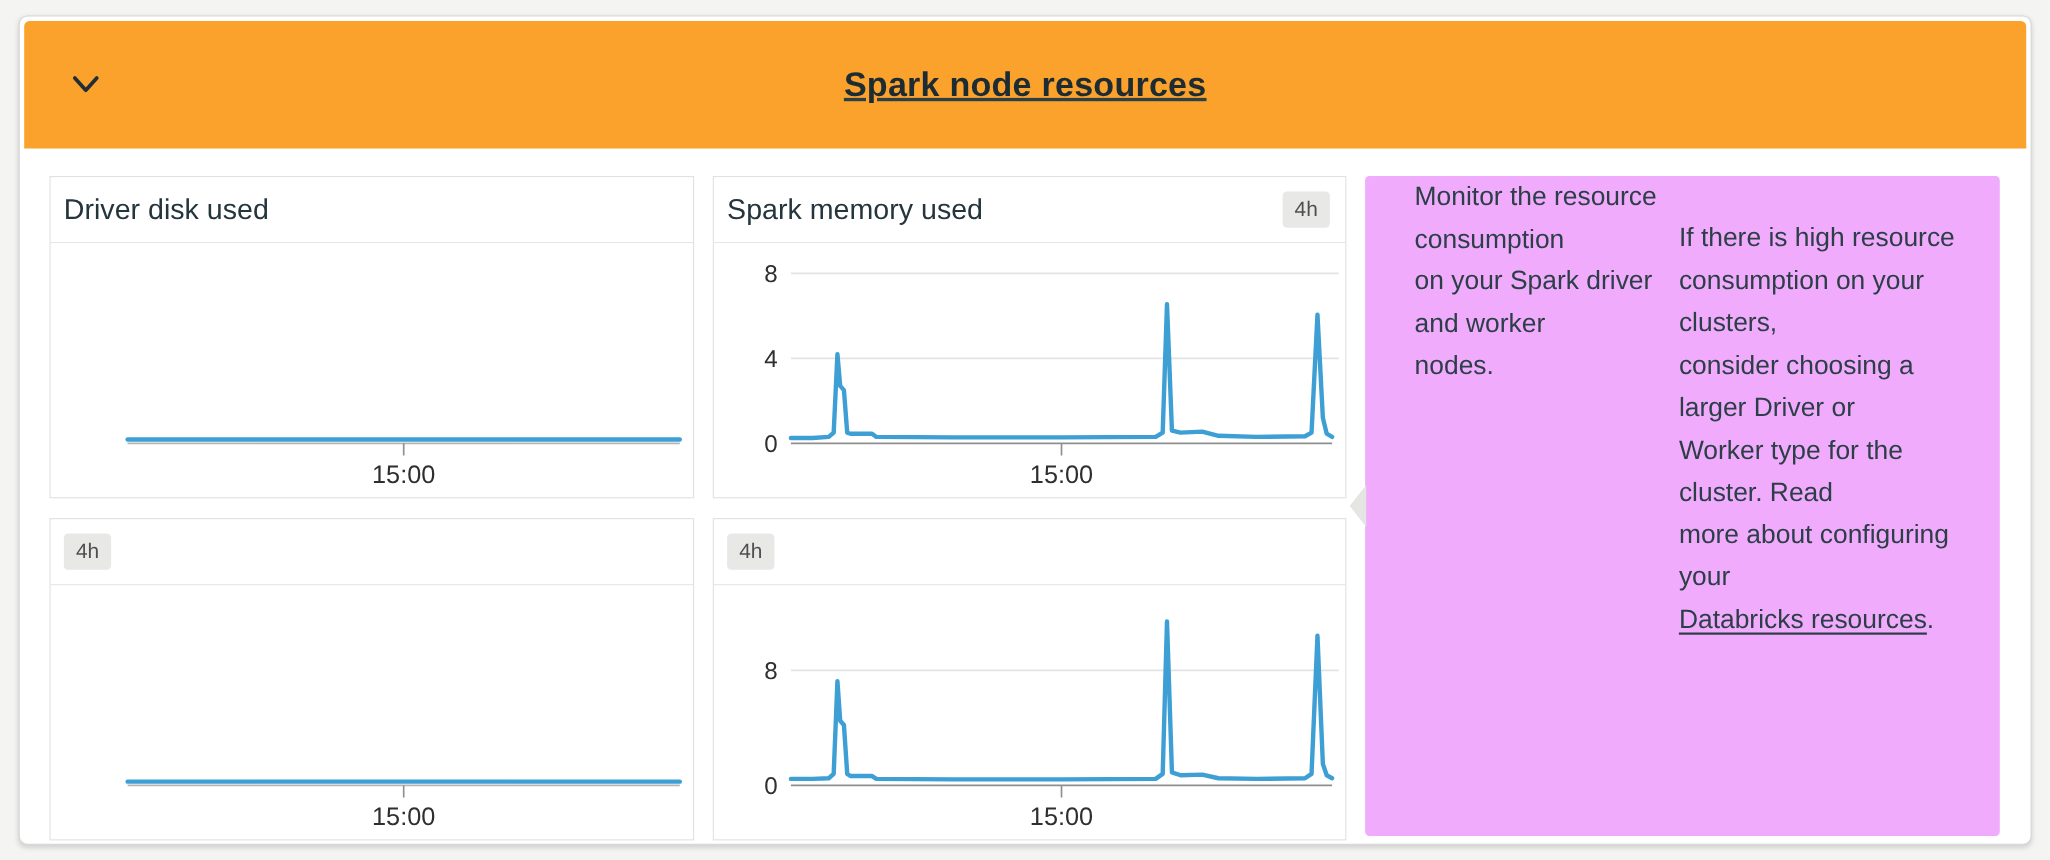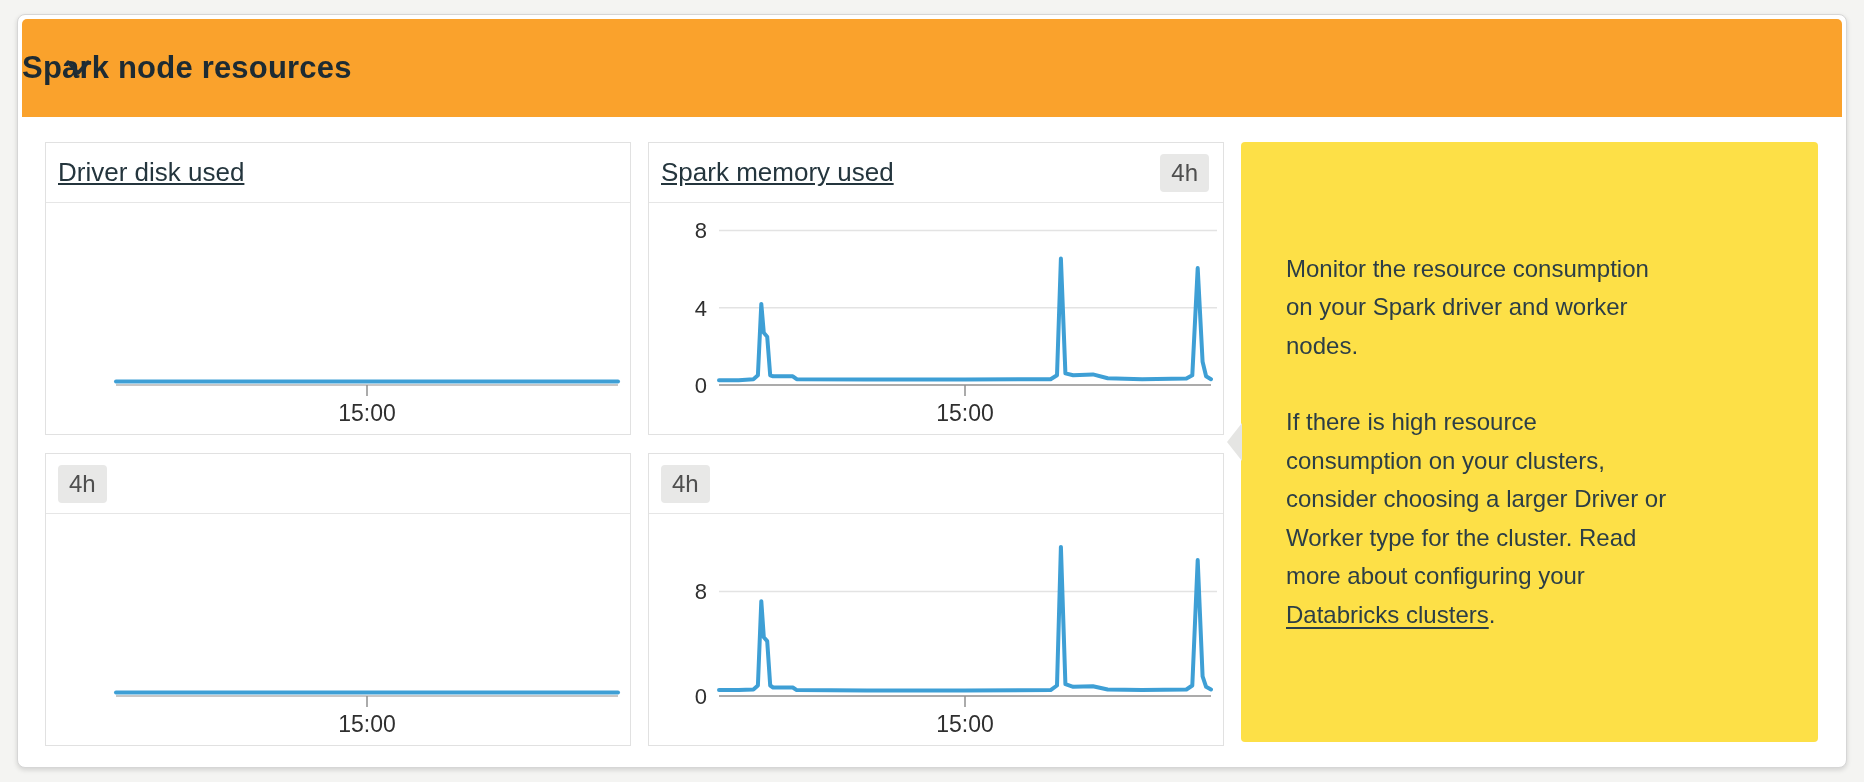--- a/index.html
+++ b/index.html
@@ -12,24 +12,25 @@
   .card {
     position:absolute; left:17px; top:14px;
     width:1830px; height:754px;
     background:#ffffff;
     border:1px solid #d6d6d6;
     border-radius:8px;
     box-shadow:0 2px 5px rgba(0,0,0,0.14);
     padding:4px;
   }
   .group-header {
-    height:98px;
+    height:116px;
     border-radius:5px 5px 0 0;
-    display:flex; align-items:center; 
+    display:flex; align-items:center; justify-content:center;
     position:relative;
+    text-decoration:underline;
   }
   .collapse-btn {
     position:absolute; left:34px; top:50%; transform:translateY(-50%);
     width:44px; height:44px;
     display:flex; align-items:center; justify-content:center;
     background:transparent; border:none; cursor:pointer;
   }
   .group-title {
     font-size:31px; font-weight:bold; color:#1d2b33;
     letter-spacing:0.2px;
@@ -45,36 +46,36 @@
     background:#fff;
     border:1px solid #e1e1e1;
     display:flex; flex-direction:column;
   }
   .panel-header {
     height:60px; flex:0 0 60px;
     display:flex; align-items:center; justify-content:space-between;
     padding:0 14px 0 12px;
     border-bottom:1px solid #e6e6e6;
   }
-  .panel-title { font-size:26px; color:#24353d;text-decoration:underline; }
+  .panel-title { font-size:26px; color:#24353d; }
   .badge {
     background:#e8e8e7; color:#4f4f4f;
-    font-size:24px; line-height:1;
+    font-size:19px; line-height:1;
     padding:7px 11px; border-radius:4px;
   }
   .badge:empty { display:none; }
   .chart-body { flex:1 1 auto; position:relative; overflow:hidden; }
   .chart-body svg { display:block; }
   .info-panel {
     grid-column:3; grid-row:1 / 3;
     margin-bottom:4px;
-    background:#fde047;
+    background:#f0abfc;
     border-radius:4px;
     position:relative;
-    display:flex; flex-direction:column; justify-content:center;
+    display:flex; flex-direction:row; justify-content:center;
     padding:0 40px 0 45px;
     font-size:24px; line-height:38.5px; color:#2c3e46;
   }
   .info-panel p + p { margin-top:38px; }
   .info-notch {
     position:absolute; left:-14px; top:50%; transform:translateY(-50%);
     width:0; height:0;
     border-top:19px solid transparent;
     border-bottom:19px solid transparent;
     border-right:15px solid #e5e5e3;
@@ -130,21 +131,21 @@
             <line x1="316" y1="182" x2="316" y2="193" stroke="#8f8f8f" stroke-width="1.5"></line>
             <text x="316" y="218" text-anchor="middle" font-size="23" fill="#2f2f2f">15:00</text>
             <polyline points="70.0,177.2 89.7,177.2 104.4,176.2 108.9,172.3 112.3,100.9 114.8,129.8 118.2,133.7 121.2,172.3 124.1,173.3 143.8,173.3 147.7,176.2 217.6,176.6 316.0,176.6 401.6,176.2 408.0,172.3 411.9,55.5 416.4,170.4 424.2,172.3 443.9,171.4 458.7,175.2 493.1,176.2 537.4,175.6 543.3,172.3 548.7,65.1 553.6,158.8 557.1,173.3 562.0,176.2" fill="none" stroke="#3E9FD5" stroke-width="4" stroke-linejoin="round" stroke-linecap="round"></polyline>
           </svg>
         </div>
     </div>
 
     <div class="info-panel">
       <div class="info-notch"></div>
       <p id="info-p1">Monitor the resource consumption<br>on your Spark driver and worker<br>nodes.</p>
-      <p id="info-p2">If there is high resource<br>consumption on your clusters,<br>consider choosing a larger Driver or<br>Worker type for the cluster. Read<br>more about configuring your<br><a class="info-link" href="#">Databricks clusters</a>.</p>
+      <p id="info-p2">If there is high resource<br>consumption on your clusters,<br>consider choosing a larger Driver or<br>Worker type for the cluster. Read<br>more about configuring your<br><a class="info-link" href="#">Databricks resources</a>.</p>
     </div>
 
     <div class="chart-panel">
       <div class="panel-header">
         <span class="badge">4h</span>
       </div>
       <div class="chart-body">
           <svg viewBox="0 0 584 231" width="584" height="231">
             <line x1="70" y1="182" x2="572" y2="182" stroke="#b5b5b5" stroke-width="1.5"></line>
             <line x1="321" y1="182" x2="321" y2="193" stroke="#8f8f8f" stroke-width="1.5"></line>

